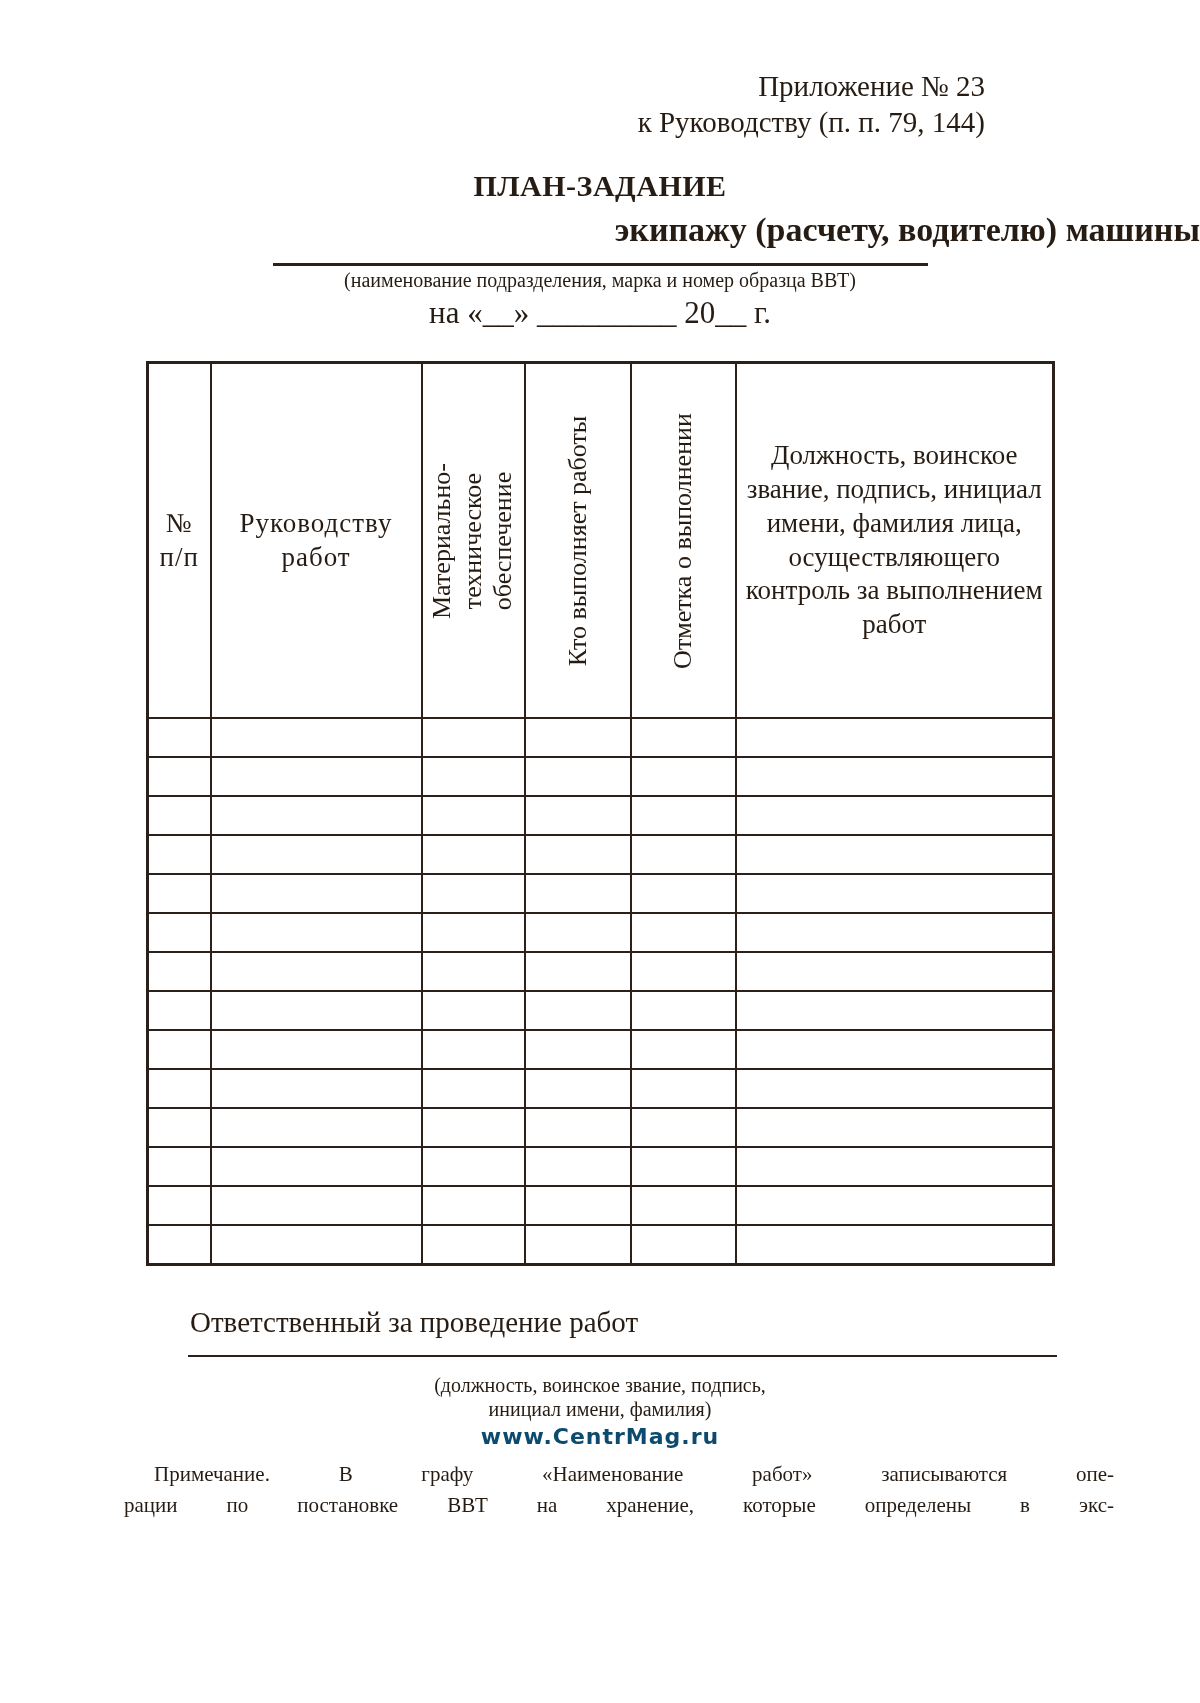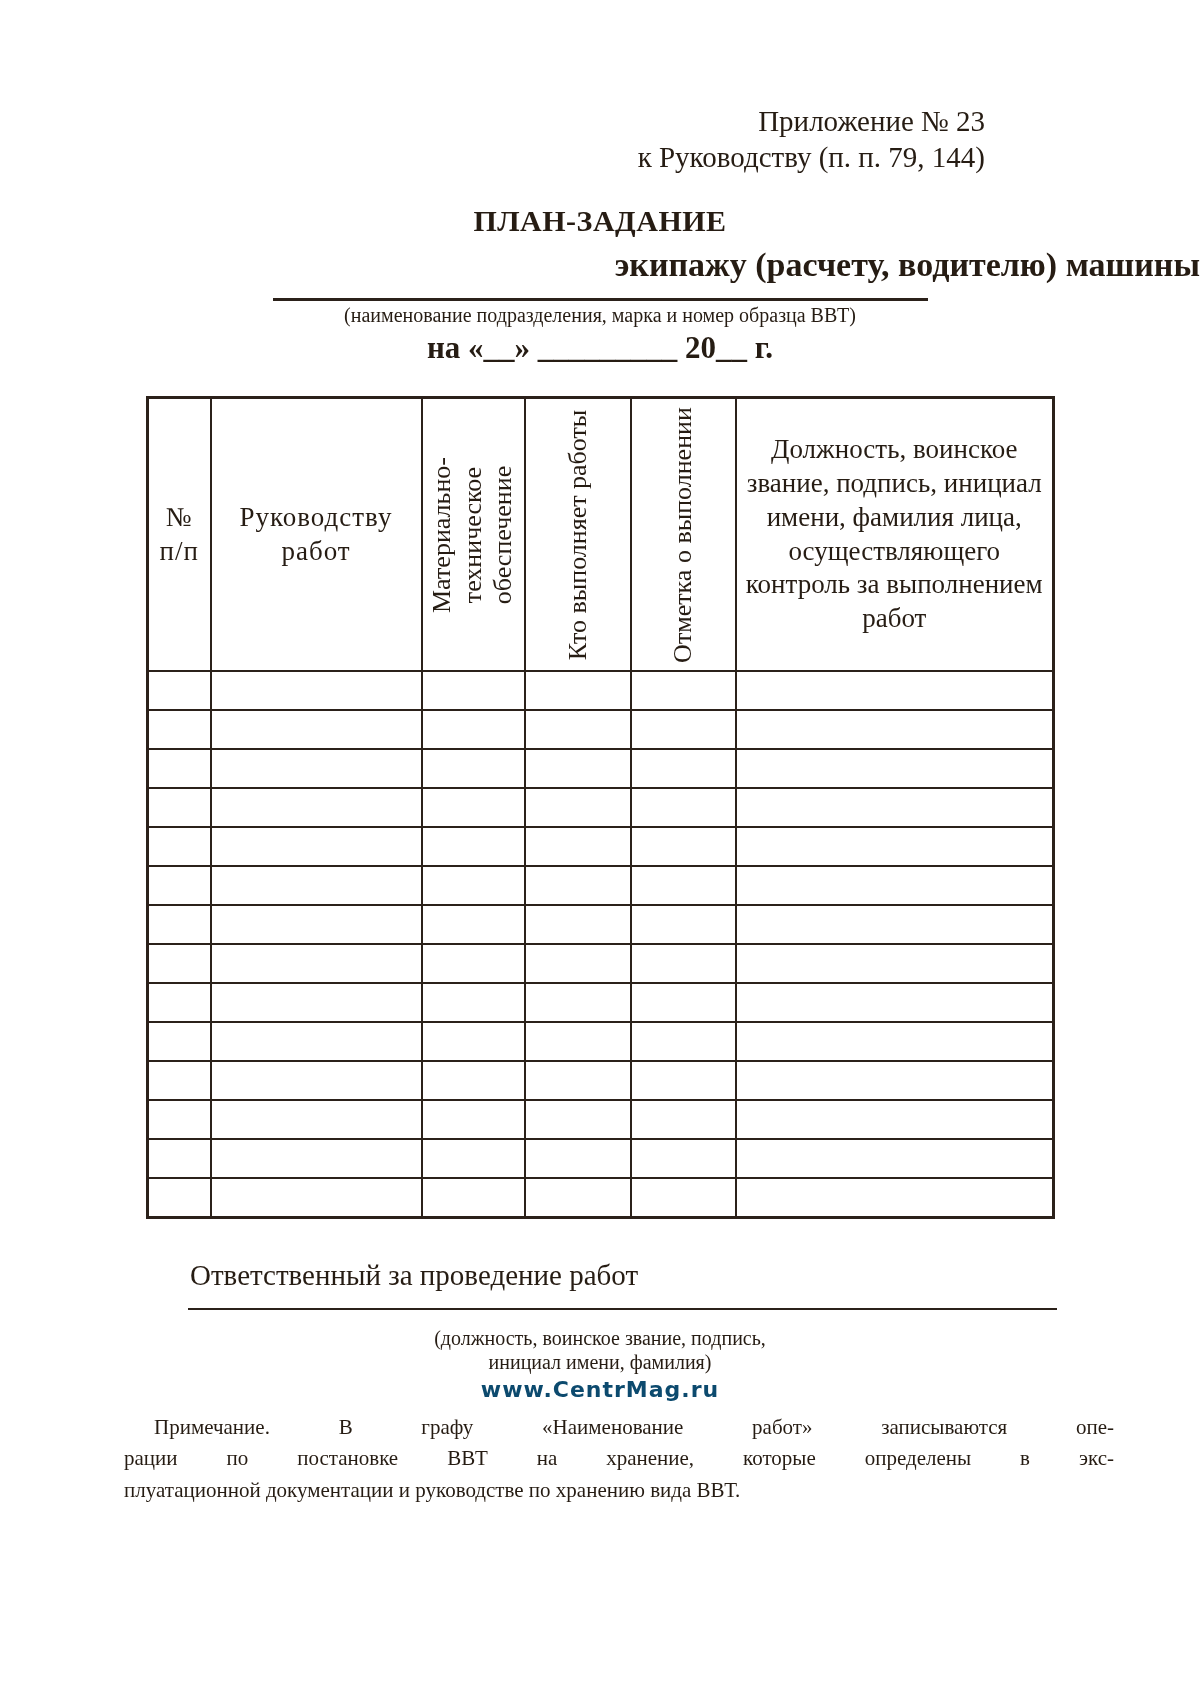--- a/index.html
+++ b/index.html
@@ -6,21 +6,21 @@
   html, body { background: #ffffff; }
   body {
     width: 1200px; height: 1703px;
     position: relative; overflow: hidden;
     font-family: "Liberation Serif", serif;
     color: #261c13;
   }
   .page { width: 1200px; height: 1703px; }
 
   .appendix {
-    padding-top: 104px;
+    padding-top: 69px;
     margin-right: 215px;
     text-align: right;
     font-size: 29px;
     line-height: 1.24;
   }
 
   .title-main {
     margin-top: 28px;
     text-align: center;
     font-size: 30px;
@@ -42,38 +42,38 @@
   }
   .unit-caption {
     margin-top: 3px;
     text-align: center;
     font-size: 20px;
   }
   .date-line {
     margin-top: 3px;
     text-align: center;
     font-size: 31px;
-    font-weight: bold;
+    font-weight: normal;
   }
 
   table.plan {
     margin: 30px 0 0 146px;
     border-collapse: collapse;
     table-layout: fixed;
     width: 906px;
     border: 3px solid #2b211a;
   }
   table.plan th, table.plan td {
     border: 2px solid #2b211a;
     vertical-align: middle;
     text-align: center;
     padding: 0;
   }
   table.plan th {
-    height: 274px;
+    height: 356px;
     font-weight: normal;
     font-size: 27px;
     line-height: 1.25;
   }
   table.plan td { height: 39px; }
 
   .pre { white-space: pre-line; }
   th.hdr-plain { letter-spacing: 1px; }
 
   th.rot { position: relative; }
@@ -299,16 +299,15 @@
   <div class="sign-caption">
     <div>(должность, воинское звание, подпись,</div>
     <div>инициал имени, фамилия)</div>
   </div>
 
   <div class="watermark" style="color: #0c4a6e;">www.CentrMag.ru</div>
 
   <div class="note">
     <div class="note-line just first">Примечание. В графу «Наименование работ» записываются опе-</div>
     <div class="note-line just">рации по постановке ВВТ на хранение, которые определены в экс-</div>
-    <div class="note-line">плуатационной документации и руководстве по хранению вида ВВТ.</div>
   </div>
 
 </div>
 
 </body></html>

